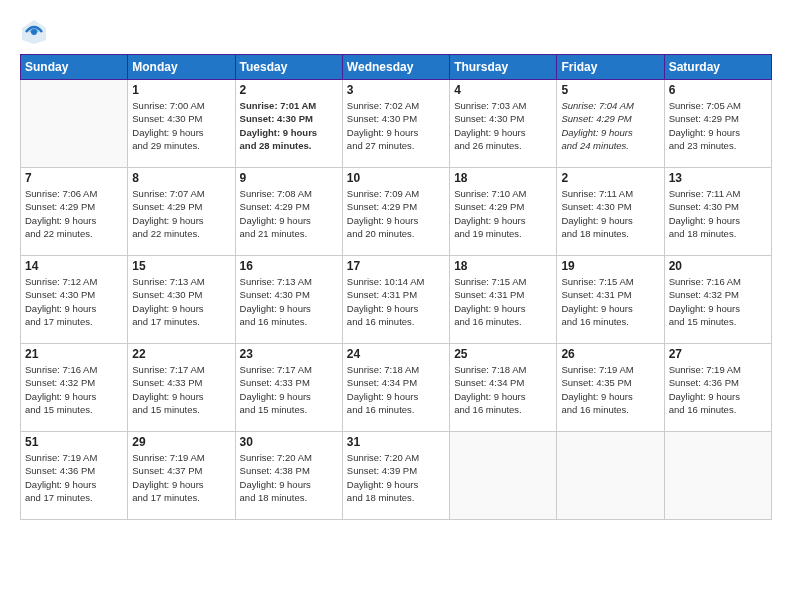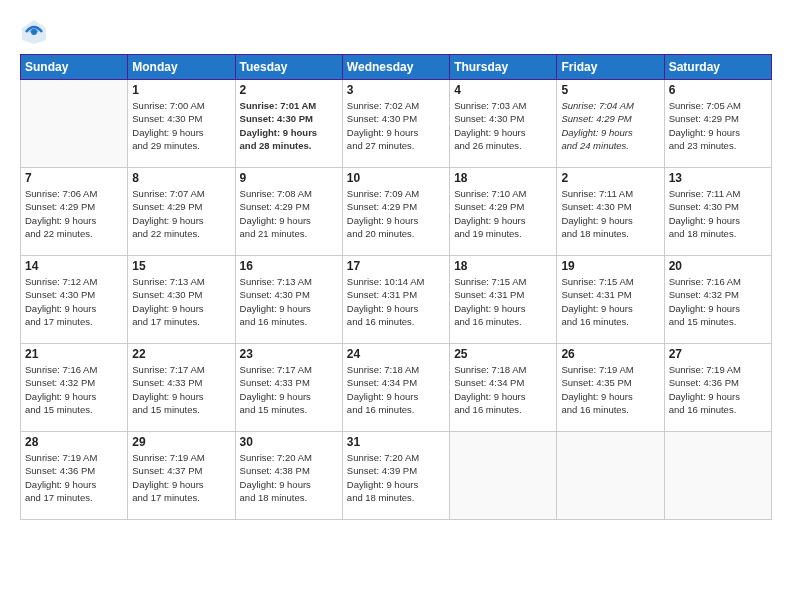--- a/index.html
+++ b/index.html
@@ -329,21 +329,21 @@
           <td>
             <span class="day-num">27</span>
             <div class="day-info" style="white-space: pre-line;">Sunrise: 7:19 AM
 Sunset: 4:36 PM
 Daylight: 9 hours
 and 16 minutes.</div>
           </td>
         </tr>
         <tr>
           <td>
-            <span class="day-num">28</span>
+            <span class="day-num">51</span>
             <div class="day-info" style="white-space: pre-line;">Sunrise: 7:19 AM
 Sunset: 4:36 PM
 Daylight: 9 hours
 and 17 minutes.</div>
           </td>
           <td>
             <span class="day-num">29</span>
             <div class="day-info" style="white-space: pre-line;">Sunrise: 7:19 AM
 Sunset: 4:37 PM
 Daylight: 9 hours

